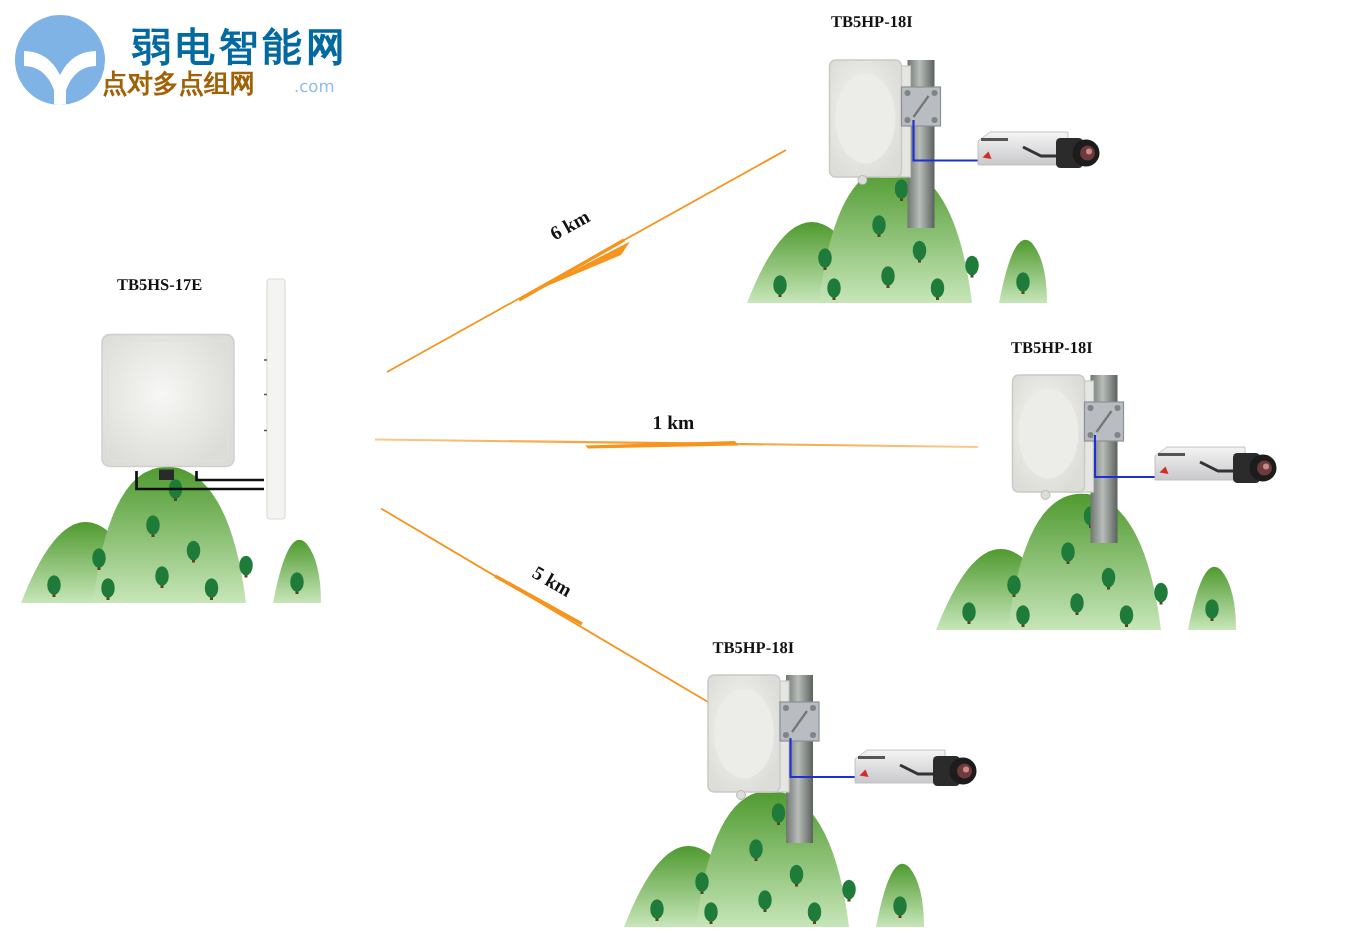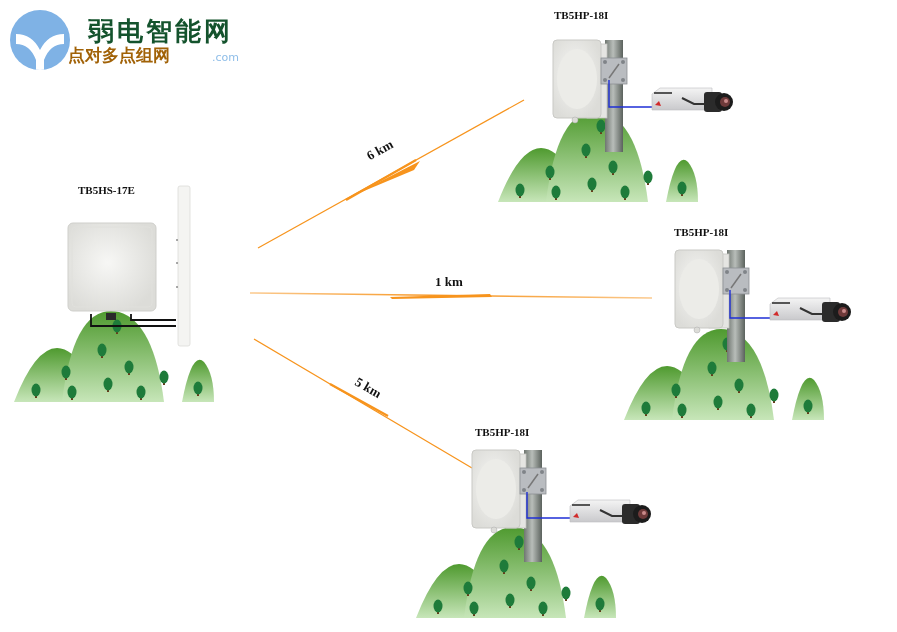--- a/index.html
+++ b/index.html
@@ -2,22 +2,22 @@
 <html><head>
 <meta charset="utf-8">
 <style>
   html, body { margin: 0; padding: 0; background: #ffffff; }
   body { width: 897px; height: 632px; position: relative; overflow: hidden;
          font-family: "Liberation Serif", serif; }
   .abs { position: absolute; }
   .logo-circle { left: 10px; top: 10px; width: 60px; height: 60px; border-radius: 50%;
          background: #7fb2e5; overflow: hidden; }
   .logo-wm { left: 88px; top: 14px; font-family: "DejaVu Sans", sans-serif; font-size: 26px;
-         color: #14532d; letter-spacing: 3px; font-weight: bold; text-align: center; }
-  .logo-dom { left: 196px; top: 51px; font-family: "DejaVu Sans", sans-serif; font-size: 11px; color: #8ebde8; margin-left: 16px; }
+         color: #0369a1; letter-spacing: 3px; font-weight: bold; text-align: center; }
+  .logo-dom { left: 196px; top: 51px; font-family: "DejaVu Sans", sans-serif; font-size: 11px; color: #8ebde8; }
   .title { left: 68px; top: 44px; font-family: "DejaVu Sans", sans-serif; font-size: 17px; font-weight: bold; color: #a16207; }
   .dev-label { font-family: "Liberation Serif", serif; font-weight: bold; font-size: 11px; color: #111; white-space: nowrap; }
   .dist-label { font-family: "Liberation Serif", serif; font-weight: bold; font-size: 13px; color: #111; white-space: nowrap; }
   svg { position: absolute; left: 0; top: 0; }
 </style>
 </head>
 <body>
 
 <div class="abs logo-circle">
   <svg width="60" height="60" viewBox="0 0 60 60">

